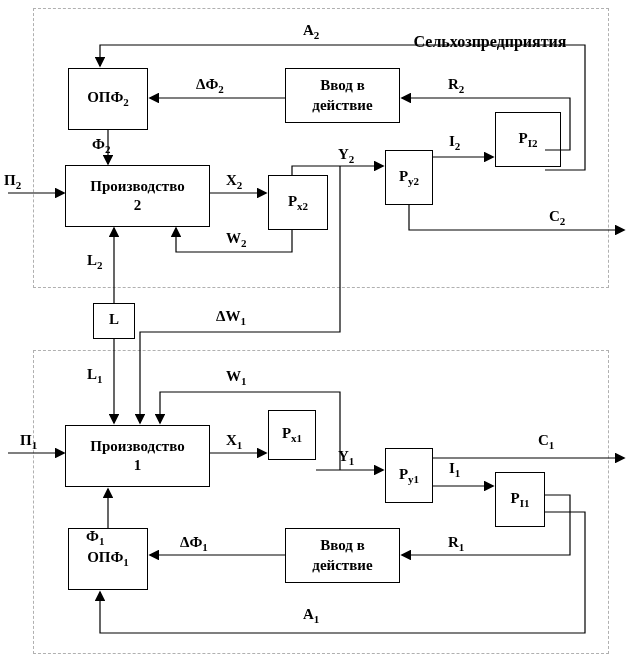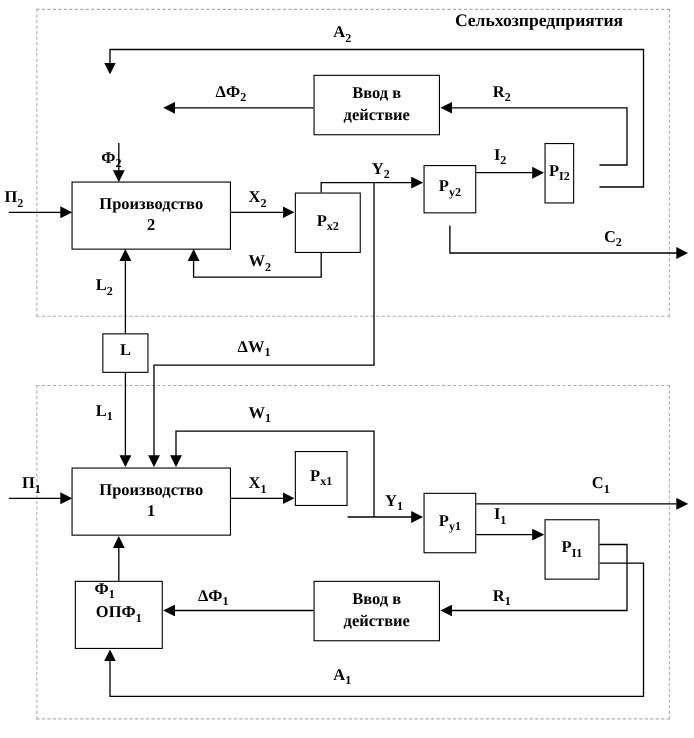--- a/index.html
+++ b/index.html
@@ -1,57 +1,60 @@
 <!DOCTYPE html>
 <html><head>
 <meta charset="utf-8">
 <style>
   * { margin:0; padding:0; box-sizing:border-box; }
   html,body { background:#ffffff; }
   body { font-family:"Liberation Serif","DejaVu Serif",serif; color:#000; }
   .stage { position:relative; width:631px; height:671px; background:#fff; overflow:hidden; }
   .sec { position:absolute; border:1px dashed #b0b0b0; background:transparent; }
-  .sec-title { position:absolute; font-weight:bold; font-size:16px; text-align:center; white-space:nowrap; }
+  .sec-title { position:absolute; font-weight:bold; font-size:16px; text-align:center; white-space:nowrap;margin-top:22px; }
   .box { position:absolute; border:1px solid #000; background:#fff; display:flex;
          align-items:center; justify-content:center; text-align:center;
          font-weight:bold; font-size:15px; line-height:1.3; }
   .lbl { position:absolute; font-weight:bold; font-size:15px; white-space:nowrap;text-align:center; }
   sub { font-size:11px; }
   svg.wires { position:absolute; left:0; top:0; pointer-events:none; }
   svg.wires polyline { fill:none; stroke:#000; stroke-width:1.2; }
 </style>
 </head>
 <body>
 
 <div class="stage">
 
   <div class="sec" style="left:33px;top:8px;width:576px;height:280px"></div>
   <div class="sec" style="left:33px;top:350px;width:576px;height:304px"></div>
 
   <div class="sec-title" style="left:385px;top:11px;width:210px">Сельхозпредприятия</div>
 
+  <div class="box" style="left:68px;top:68px;width:80px;height:62px">
+      <span><span>ОПФ</span><sub>2</sub></span>
+    </div>
   <div class="box" style="left:285px;top:68px;width:115px;height:55px">
       <div>
         <div>Ввод в</div>
         <div>действие</div>
       </div>
     </div>
   <div class="box" style="left:65px;top:165px;width:145px;height:62px">
       <div>
         <div>Производство</div>
         <div>2</div>
       </div>
     </div>
   <div class="box" style="left:268px;top:175px;width:60px;height:55px">
       <span><span>P</span><sub>х2</sub></span>
     </div>
-  <div class="box" style="left:385px;top:150px;width:48px;height:44px">
+  <div class="box" style="left:385px;top:150px;width:48px;height:55px">
       <span><span>P</span><sub>у2</sub></span>
     </div>
-  <div class="box" style="left:495px;top:130px;width:27px;height:55px">
+  <div class="box" style="left:495px;top:112px;width:66px;height:55px">
       <span><span>P</span><sub>I2</sub></span>
     </div>
 
   <div class="box" style="left:93px;top:303px;width:42px;height:36px">
       <span><span>L</span><sub></sub></span>
     </div>
 
   <div class="box" style="left:65px;top:425px;width:145px;height:62px">
       <div>
         <div>Производство</div>
@@ -88,21 +91,21 @@
   <div class="lbl" style="left:549px;top:208px"><span>C</span><sub>2</sub></div>
   <div class="lbl" style="left:226px;top:230px"><span>W</span><sub>2</sub></div>
   <div class="lbl" style="left:87px;top:252px"><span>L</span><sub>2</sub></div>
 
   <div class="lbl" style="left:216px;top:308px"><span>ΔW</span><sub>1</sub></div>
   <div class="lbl" style="left:87px;top:366px"><span>L</span><sub>1</sub></div>
 
   <div class="lbl" style="left:226px;top:368px"><span>W</span><sub>1</sub></div>
   <div class="lbl" style="left:20px;top:432px"><span>П</span><sub>1</sub></div>
   <div class="lbl" style="left:226px;top:432px"><span>X</span><sub>1</sub></div>
-  <div class="lbl" style="left:350px;top:448px"><span>Y</span><sub>1</sub></div>
+  <div class="lbl" style="left:338px;top:448px"><span>Y</span><sub>1</sub></div>
   <div class="lbl" style="left:538px;top:432px"><span>C</span><sub>1</sub></div>
   <div class="lbl" style="left:449px;top:460px"><span>I</span><sub>1</sub></div>
   <div class="lbl" style="left:86px;top:528px"><span>Ф</span><sub>1</sub></div>
   <div class="lbl" style="left:180px;top:534px"><span>ΔФ</span><sub>1</sub></div>
   <div class="lbl" style="left:448px;top:534px"><span>R</span><sub>1</sub></div>
   <div class="lbl" style="left:303px;top:606px"><span>A</span><sub>1</sub></div>
 
   <svg class="wires" width="631" height="671">
     <defs>
       <marker id="ah" viewBox="0 0 10 10" refX="8.5" refY="5" markerWidth="9" markerHeight="9" orient="auto-start-reverse">

